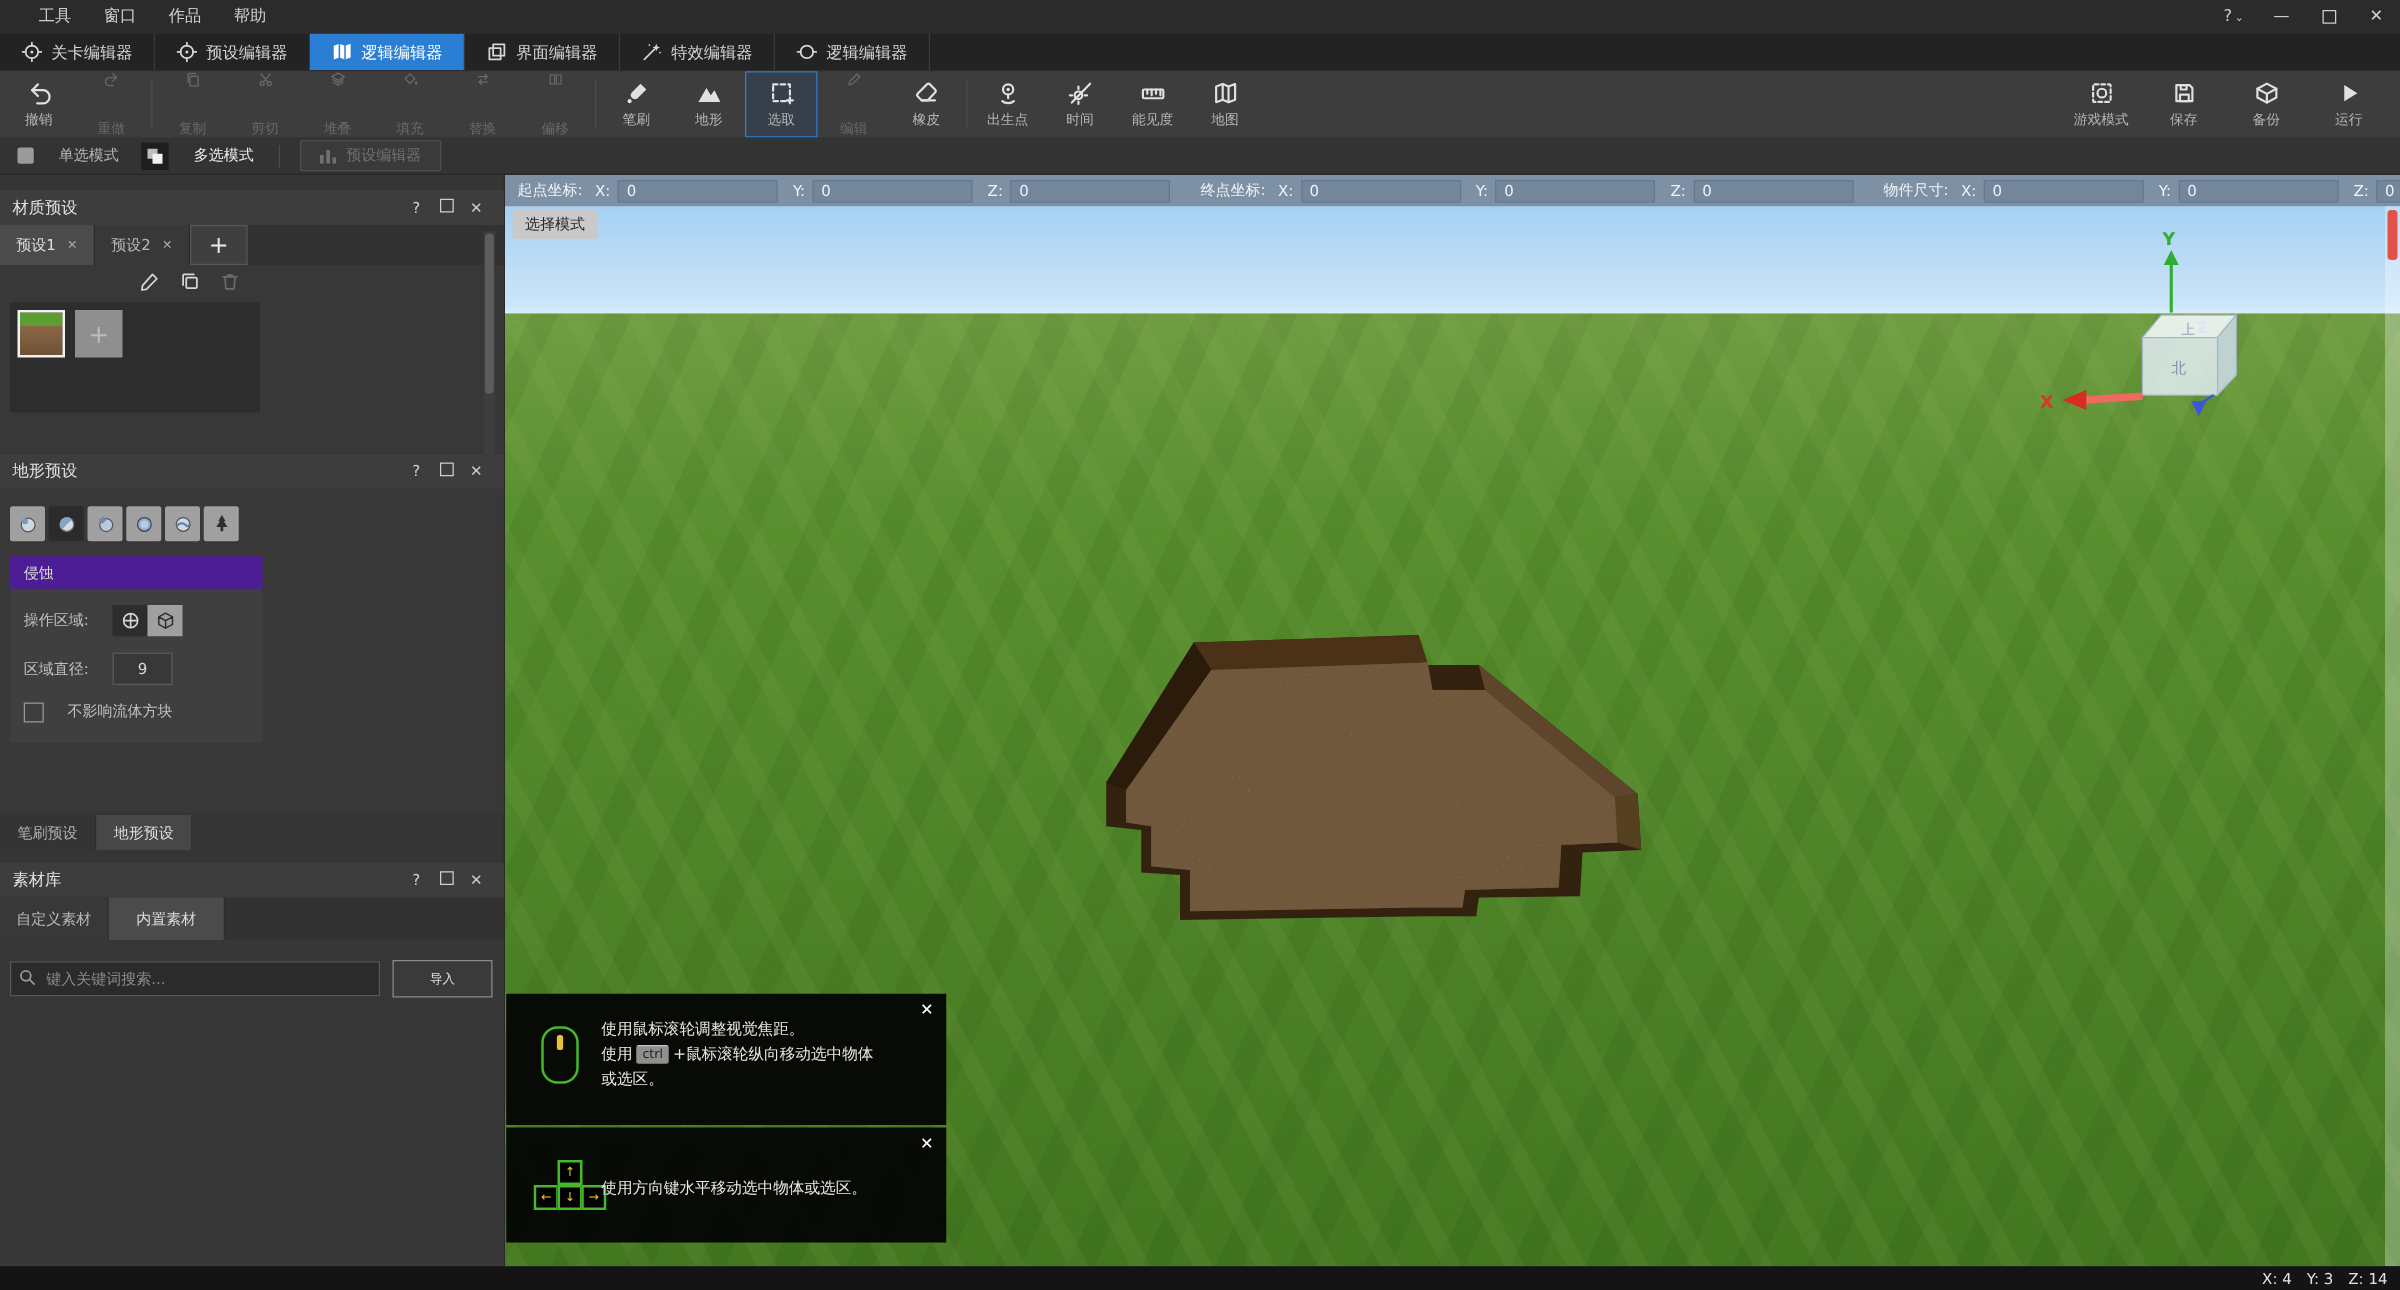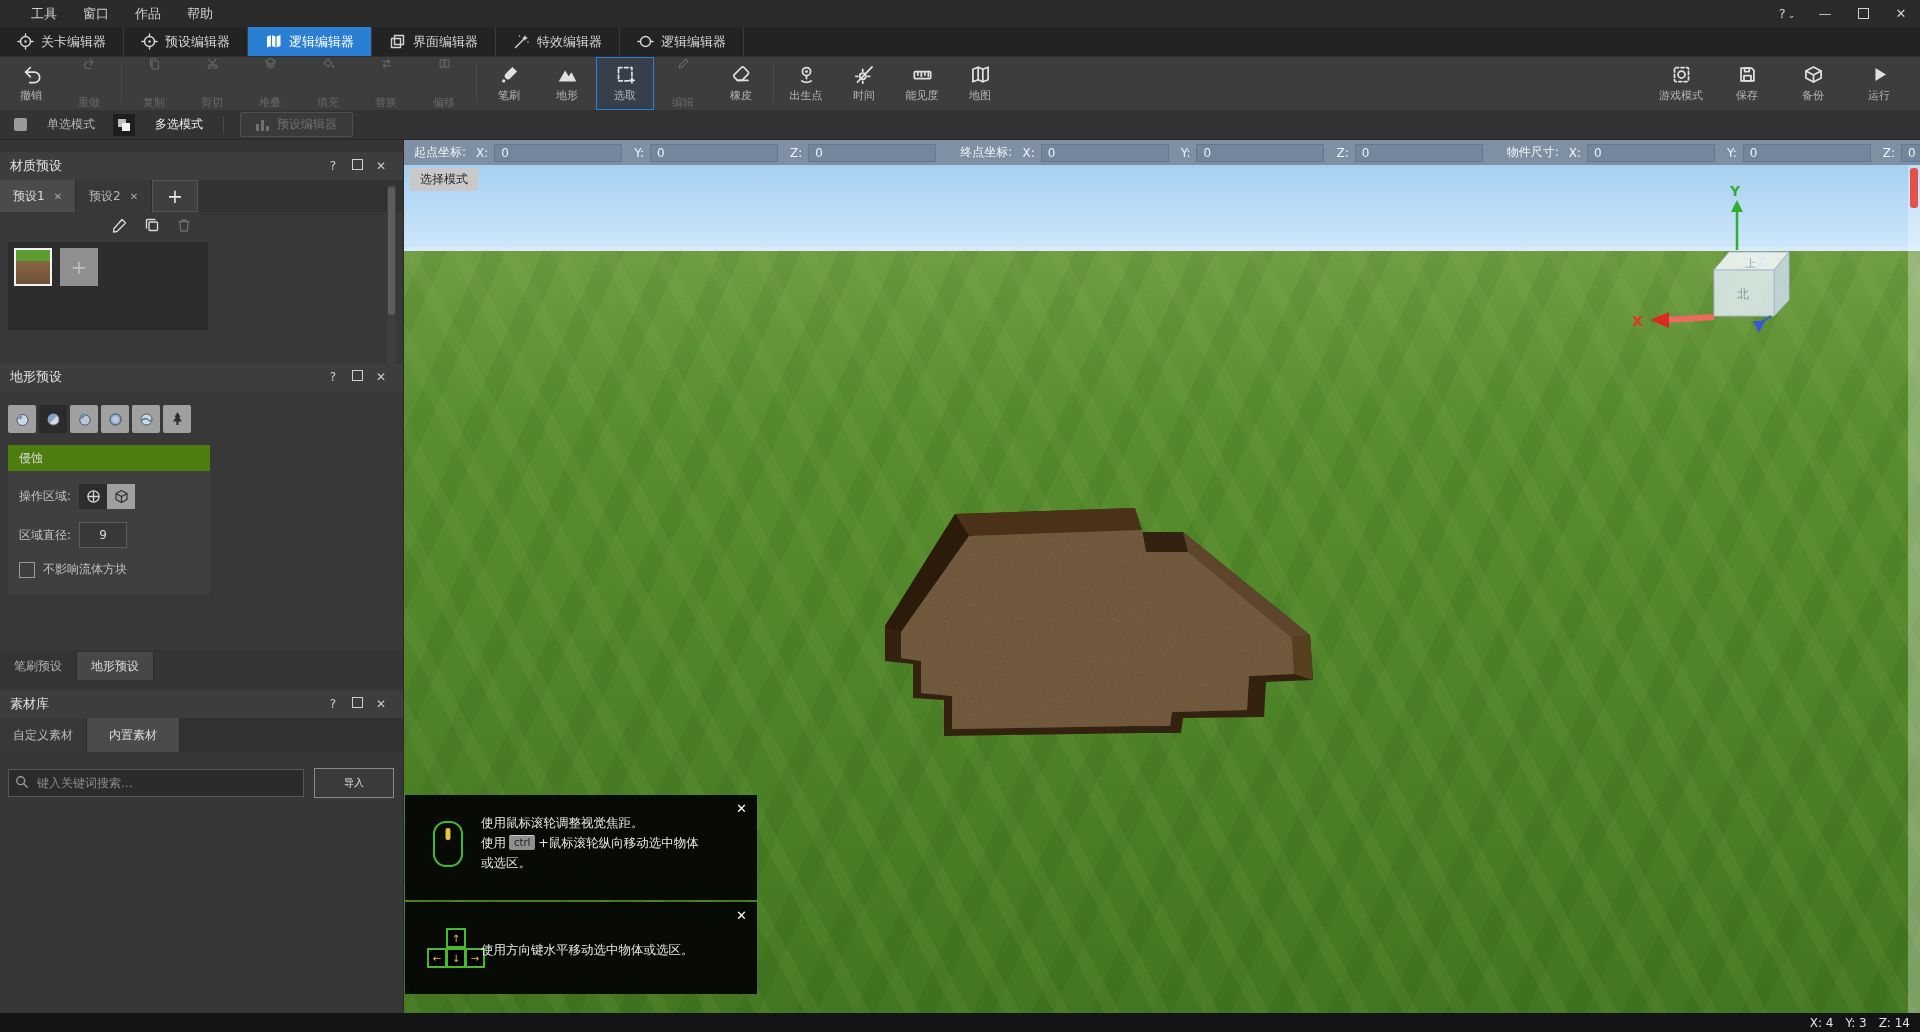--- a/index.html
+++ b/index.html
@@ -66,22 +66,22 @@
               background:linear-gradient(#5d9e33 0 11px,#8a6744 11px,#6f5236);}
   #plus-tile{width:38px;height:38px;background:#8f8f8f;display:flex;align-items:center;justify-content:center;
              color:#bdbdbd;font-size:20px;}
   #dock-scroll{left:387px;top:45px;width:9px;height:460px;background:#3e3e3e;}
   #dock-thumb{position:absolute;left:1px;top:2px;width:7px;height:128px;background:#5d5d5d;border-radius:3px;}
 
   .brushrow{display:flex;gap:3px;margin:14px 0 0 8px;}
   .bbtn{width:28px;height:28px;background:#a0a0a0;display:flex;align-items:center;justify-content:center;border-radius:2px;}
   .bbtn.active{background:#2b2b2b;}
   #erosion-box{margin:12px 0 0 8px;width:202px;background:#3f3f3f;padding-bottom:16px;}
-  .sechead{height:26px;background:#4d7c0f;color:#ddd;font-size:12px;display:flex;align-items:center;padding:0 11px;}
-  .erow{display:flex;align-items:center;margin:13px 0 0 11px;gap:8px;color:#c0c0c0;font-size:12px;}
+  .sechead{height:26px;background:#4c1d95;color:#ddd;font-size:12px;display:flex;align-items:center;padding:0 11px;}
+  .erow{display:flex;align-items:center;margin:13px 0 0 11px;gap:19px;color:#c0c0c0;font-size:12px;}
   .opbtn{width:28px;height:25px;display:flex;align-items:center;justify-content:center;}
   .opbtn.on{background:#2d2d2d;color:#d5d5d5;}
   .opbtn.off{background:#a0a0a0;color:#2e2e2e;}
   #diam-input{width:42px;height:22px;background:#383838;border:1px solid #5d5d5d;color:#d8d8d8;
               text-align:center;font-size:12px;font-family:inherit;}
   .cbox{width:14px;height:14px;border:1px solid #9a9a9a;background:transparent;}
 
   #dock-tabs{position:absolute;left:0;top:512px;height:28px;display:flex;}
   .btab{padding:0 14px;display:flex;align-items:center;font-size:12px;color:#b0b0b0;background:#343434;border-right:1px solid #2b2b2b;}
   .btab.active{background:#474747;color:#dedede;}

